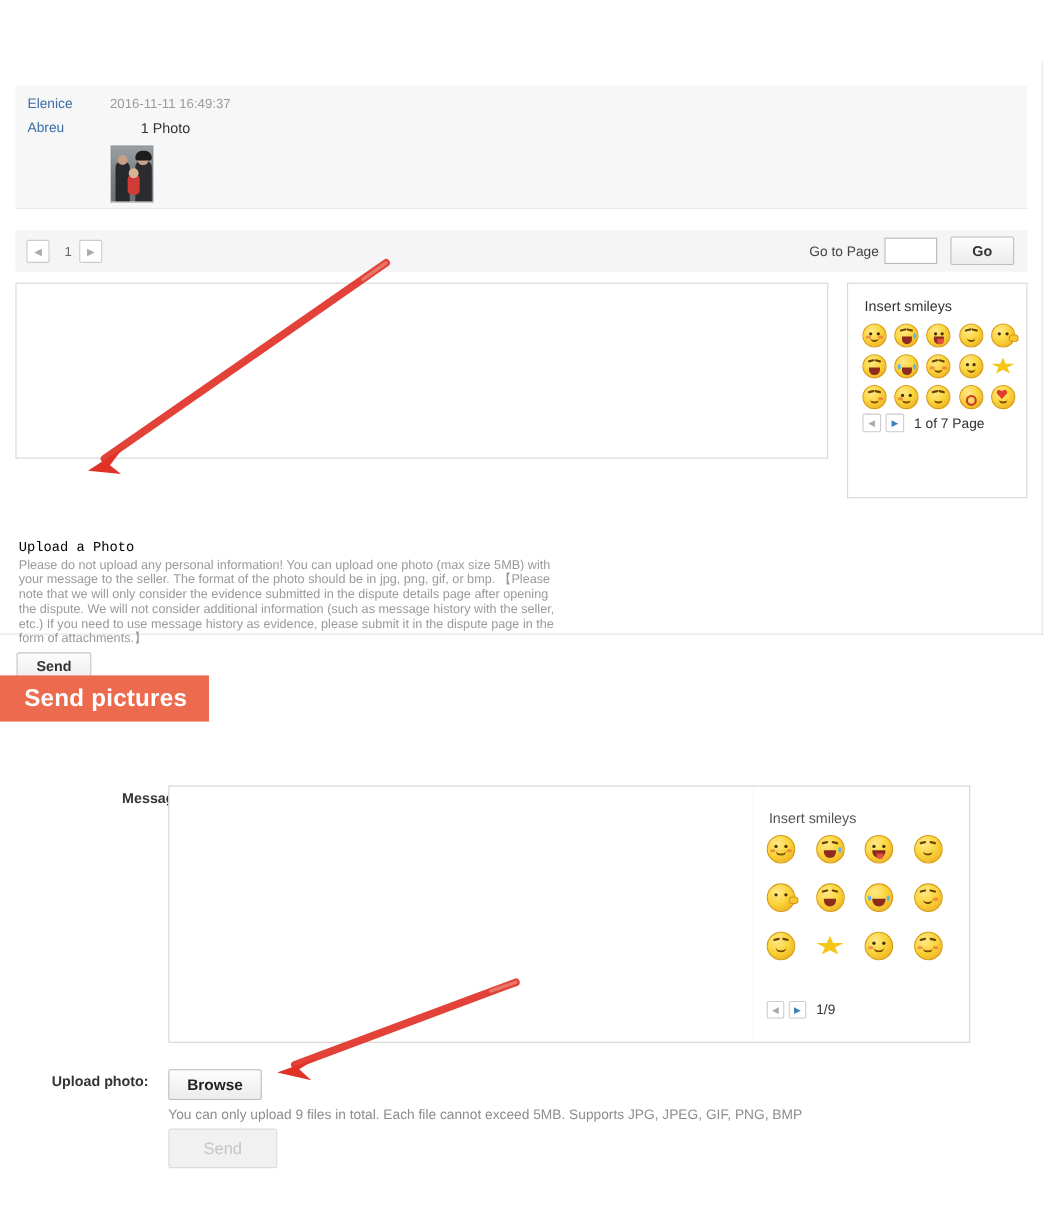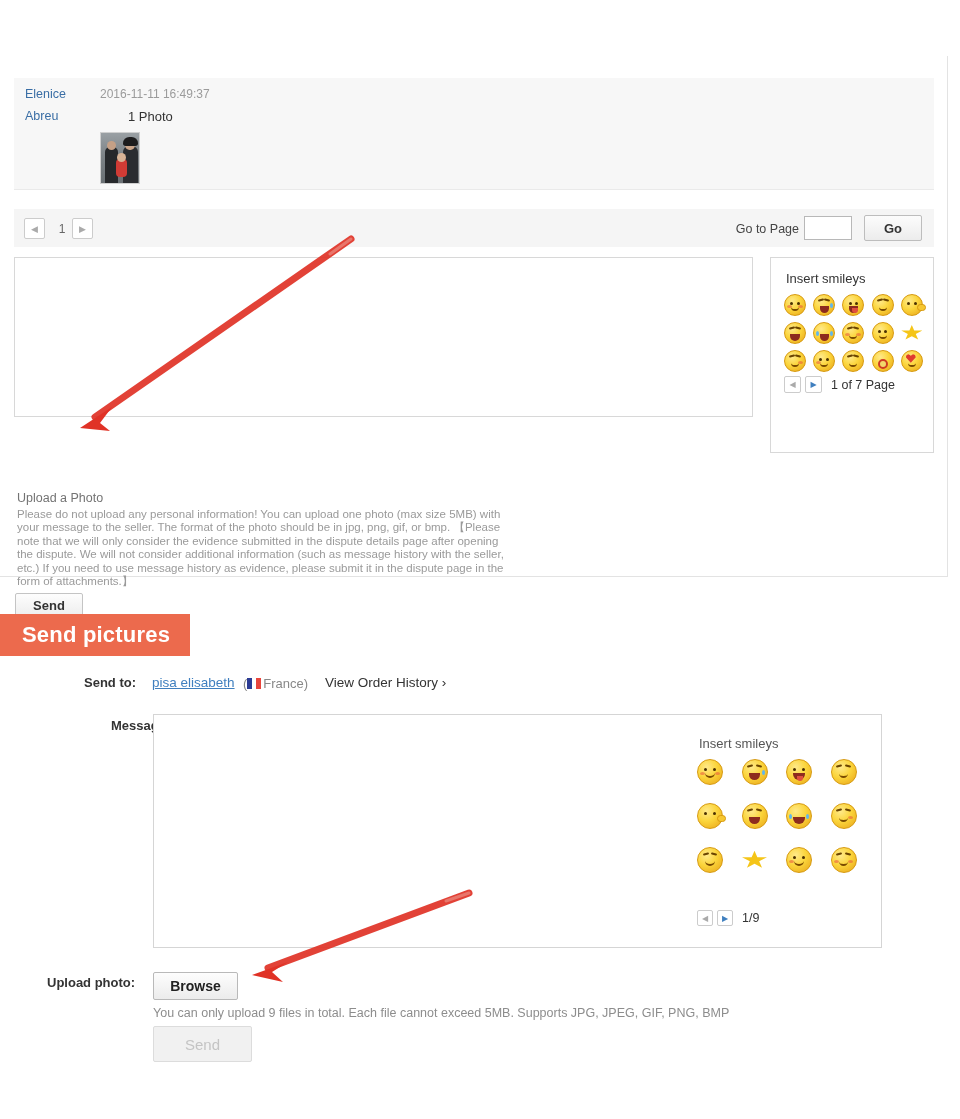--- a/index.html
+++ b/index.html
@@ -129,21 +129,21 @@
   }
   #smiley-panel-upper .sm-pager {
     position: absolute; left: 13px; top: 118px; display: flex; align-items: center; gap: 4px;
   }
   #smiley-panel-upper .sm-pager .pg-btn { width: 17px; height: 17px; font-size: 8px; }
   #smiley-panel-upper .sm-pager .sm-pg-text { font-size: 12.5px; color:#333; margin-left: 5px; }
 
   
   #upload-photo-link {
     position: absolute; left: 17px; top: 435px; font-size: 12.5px;
-    color: #737373; text-decoration: none;
+    color: #000000; text-decoration: none; font-family: Liberation Mono, monospace;
   }
   #upload-disclaimer {
     position: absolute; left: 17px; top: 452px; width: 500px;
     font-size: 11.5px; line-height: 13.4px; color: #9a9a9a;
   }
   #send-button-upper {
     position: absolute; left: 15px; top: 537px; width: 68px; height: 25px;
     background: linear-gradient(#fdfdfd,#ededed); border: 1px solid #c4c4c4;
     border-radius: 2px; font-size: 13px; font-weight: bold; color: #333;
     font-family: "Liberation Sans", sans-serif; cursor: pointer;
@@ -419,26 +419,20 @@
 
     <a id="upload-photo-link" href="#">Upload a Photo</a>
     <div id="upload-disclaimer">Please do not upload any personal information! You can upload one photo (max size 5MB) with your message to the seller. The format of the photo should be in jpg, png, gif, or bmp. 【Please note that we will only consider the evidence submitted in the dispute details page after opening the dispute. We will not consider additional information (such as message history with the seller, etc.) If you need to use message history as evidence, please submit it in the dispute page in the form of attachments.】</div>
     <button id="send-button-upper">Send</button>
   </div>
 
   <div class="banner" id="banner-send-pictures">
     <span>Send pictures</span>
   </div>
 
-  <div id="send-to-row">
-    <span id="send-to-label">Send to:</span>
-    <a id="send-to-name" href="#">pisa elisabeth</a>
-    <span id="send-to-country">(<span class="flag-fr"></span><span>France</span>)</span>
-    <a id="view-order-history" href="#"><span>View Order History</span> <span>›</span></a>
-  </div>
 
   <div id="messages-label">Messages:</div>
   <textarea id="messages-textarea" placeholder="" style=""></textarea>
 
   <div id="smiley-panel-lower">
     <div class="sm-title">Insert smileys</div>
     <div class="sm-grid">
       <span class="smiley lg">
           <i class="eye l"></i>
           <i class="eye r"></i>

